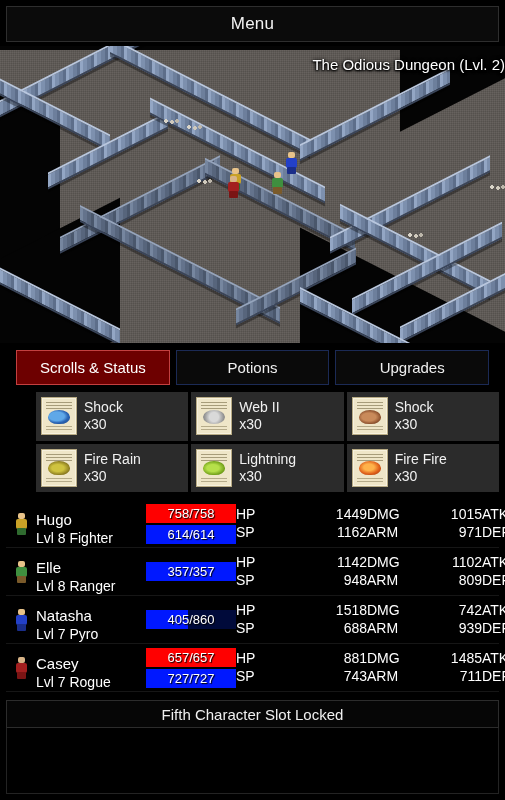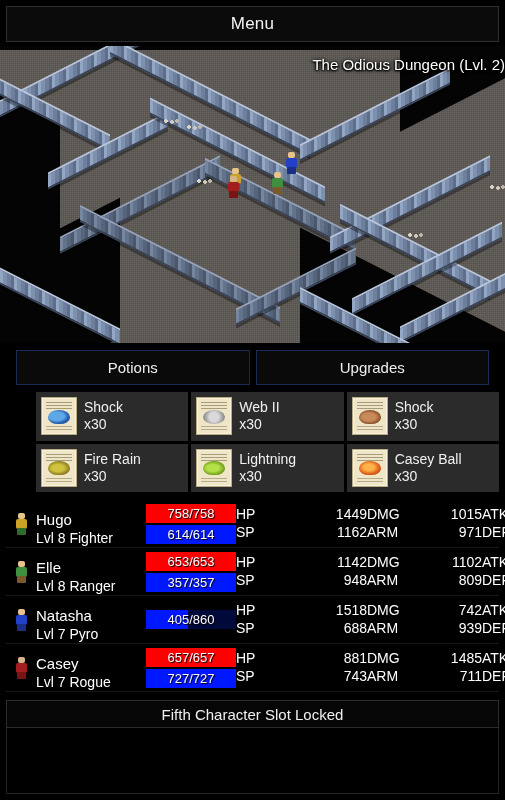--- a/index.html
+++ b/index.html
@@ -263,20 +263,23 @@
     <div class="pawn" style="position:absolute; left:226px; top:130px;">
       <div class="head" style="background:#d8b488;"></div>
       <div class="body" style="background:#a31f1f;"></div>
       <div class="legs" style="background:#7a1414;"></div>
     </div>
 
     <div class="scene-title">The Odious Dungeon (Lvl. 2)</div>
   </div>
 
   <div class="tabs">
+    <div class="tab active">
+      <span>Scrolls &amp; Status</span>
+    </div>
     <div class="tab">
       <span>Potions</span>
     </div>
     <div class="tab">
       <span>Upgrades</span>
     </div>
   </div>
 
   <div class="scroll-grid">
 
@@ -328,21 +331,21 @@
         <span class="scroll-name">Lightning</span>
         <span class="scroll-qty">x30</span>
       </div>
     </div>
 
     <div class="scroll-cell">
       <div class="scroll-icon">
           <div class="glyph g-fireball"></div>
         </div>
       <div class="scroll-text">
-        <span class="scroll-name">Casey Ball</span>
+        <span class="scroll-name">Fire Fire</span>
         <span class="scroll-qty">x30</span>
       </div>
     </div>
   </div>
 
   <div class="chars">
 
     <div class="char-row">
       <div class="portrait">
         <div class="pawn">
@@ -402,24 +405,20 @@
           <div class="head" style="background:#e8c38a;"></div>
           <div class="body" style="background:#3f8f3f;"></div>
           <div class="legs" style="background:#7a5a2a;"></div>
         </div>
       </div>
       <div class="name-col">
         <span class="n">Elle</span>
         <span class="c">Lvl 8 Ranger</span>
       </div>
       <div class="bars-col">
-        <div class="bar hp">
-          <div class="fill" style="width: 100%;"></div>
-          <span class="txt">653/653</span>
-        </div>
         <div class="bar sp">
           <div class="fill" style="width: 100%;"></div>
           <span class="txt">357/357</span>
         </div>
       </div>
       <div class="stat-col narrow">
         <div class="stat-line">
             <span class="k short">HP</span>
           </div>
         <div class="stat-line">

